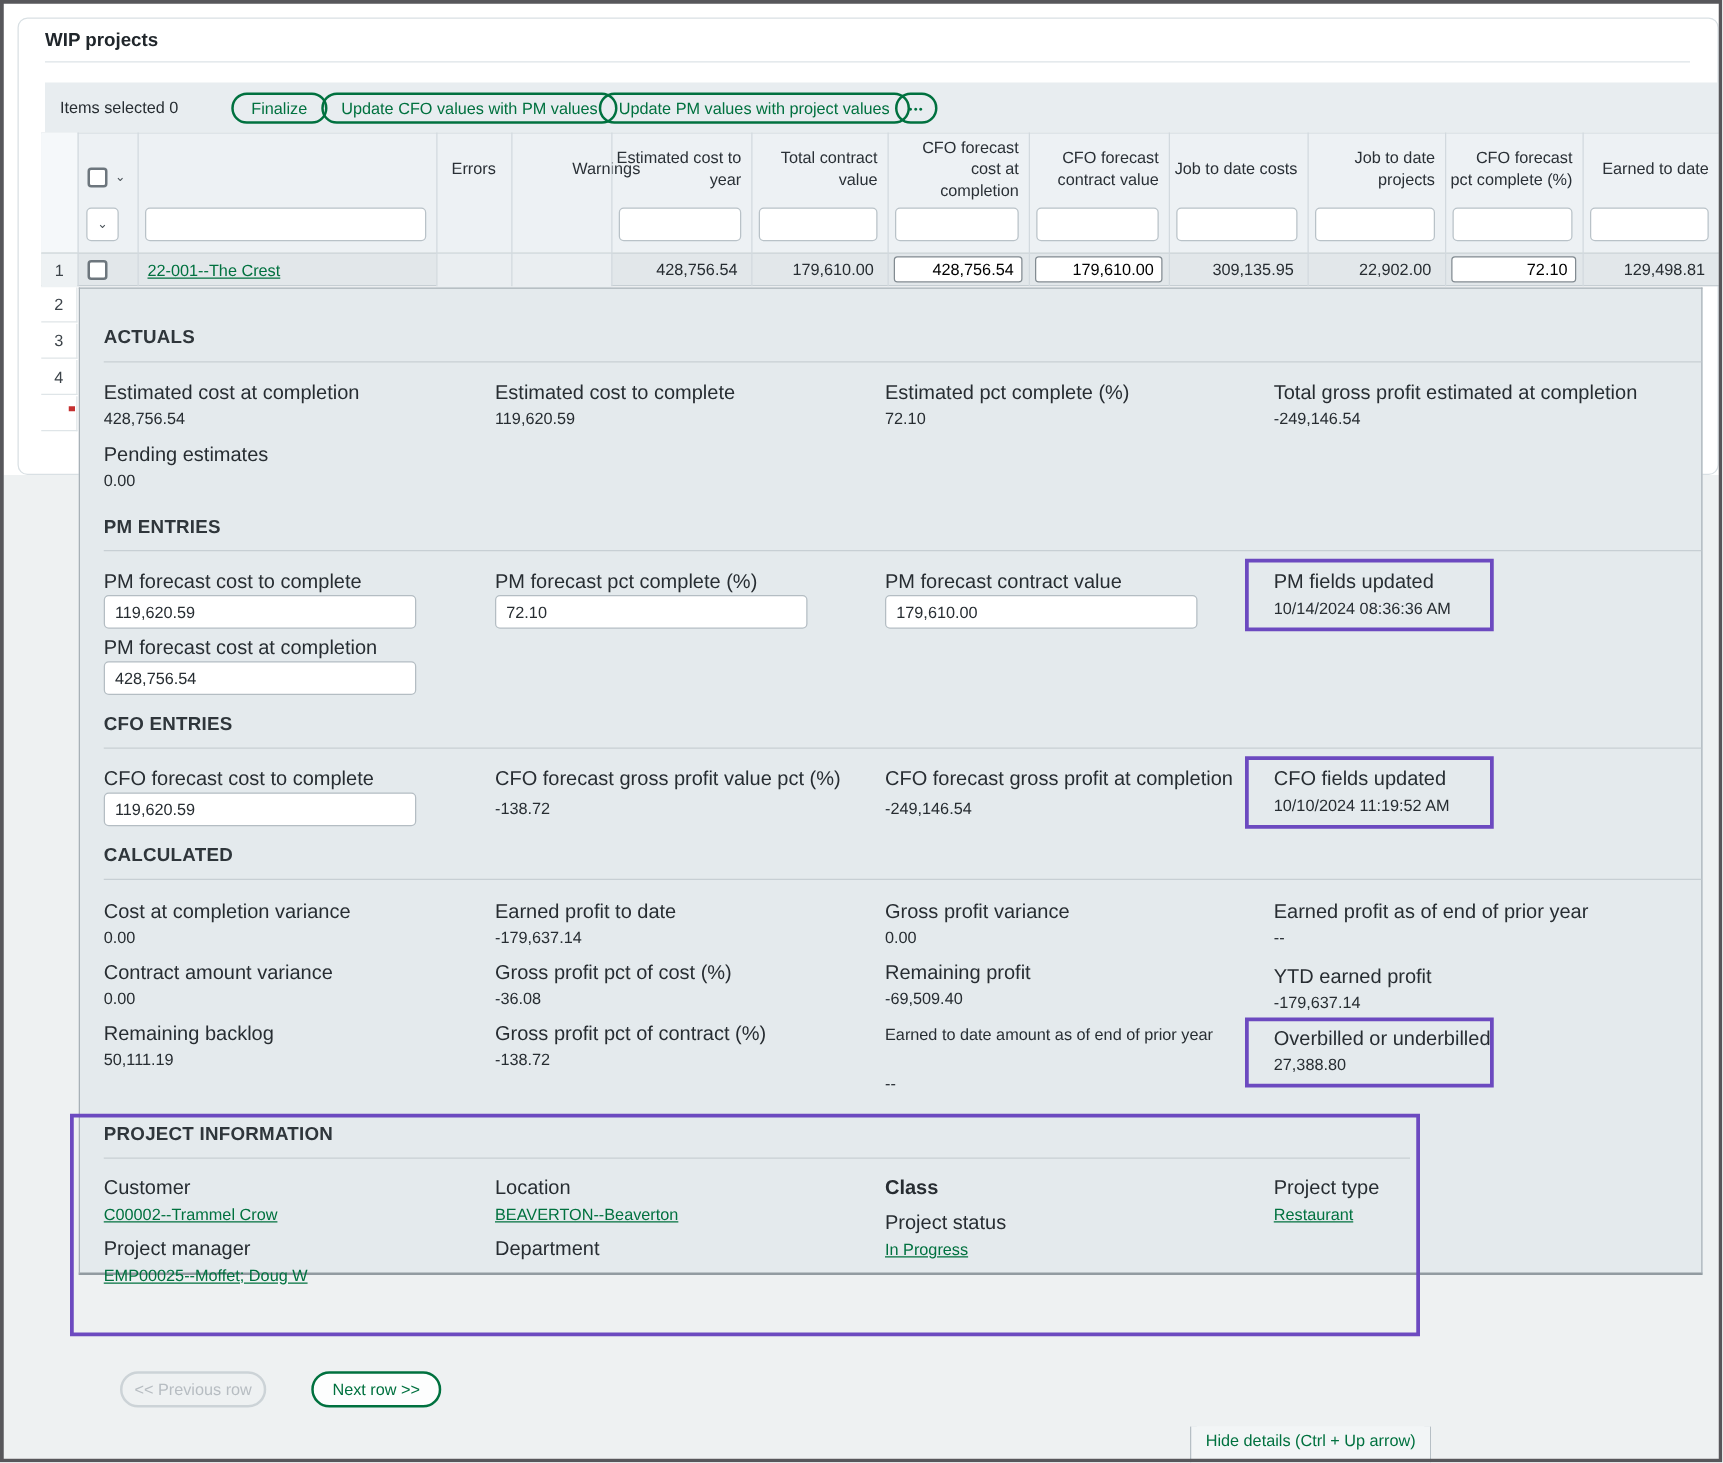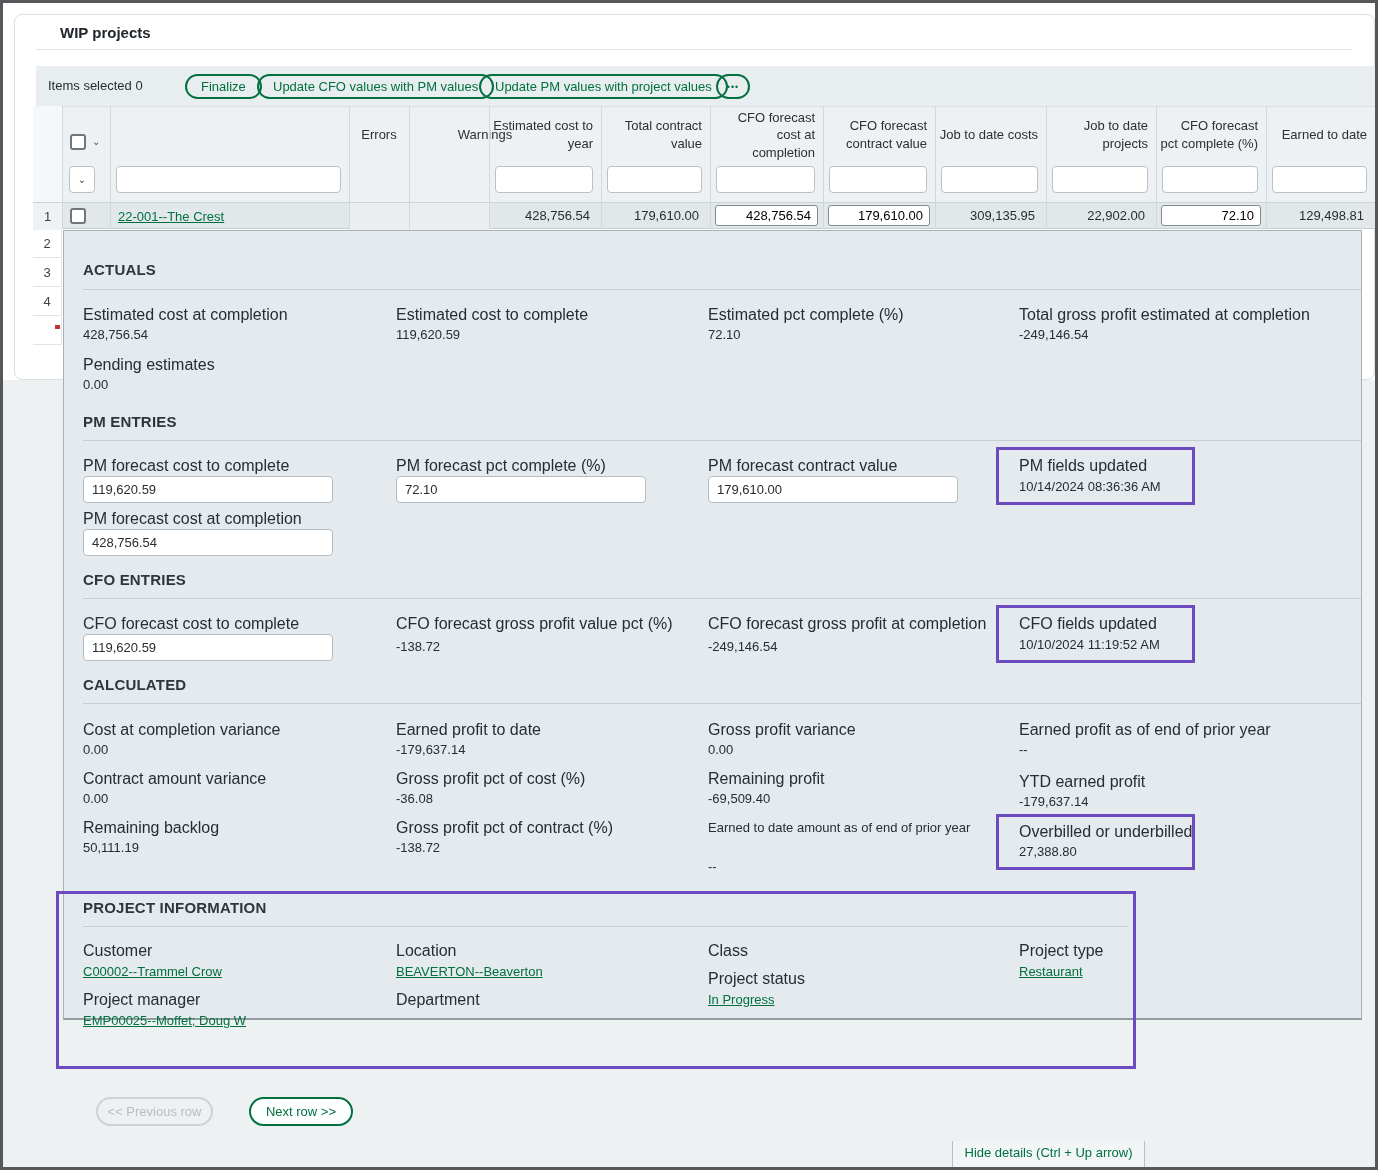--- a/index.html
+++ b/index.html
@@ -1,20 +1,20 @@
 <!DOCTYPE html>
 <html><head>
 <meta charset="utf-8">
 <style>
   html,body{margin:0;padding:0;background:#fff;}
   .screen{position:relative;width:1378px;height:1170px;background:#fff;font-family:"Liberation Sans",sans-serif;overflow:hidden;}
   .frame{position:absolute;inset:0;border:3px solid #57575b;pointer-events:none;z-index:99;}
   .page-lower{position:absolute;left:3px;right:3px;top:380px;bottom:3px;background:#eef1f2;}
   .card{position:absolute;left:14px;top:14px;right:3px;height:366px;background:#fff;border:1px solid #d9e0e4;border-radius:8px;box-sizing:border-box;}
-  .page-title{position:absolute;left:36px;top:24px;font-size:15px;font-weight:700;color:#20262b;margin-left:24px;}
+  .page-title{position:absolute;left:36px;top:24px;font-size:15px;font-weight:700;color:#20262b;}
   .title-divider{position:absolute;left:36px;top:49px;width:1316px;height:1px;background:#dde3e7;}
   .toolbar{position:absolute;left:36px;right:3px;top:66px;height:40px;background:#e8edf0;}
   .items-selected{position:absolute;left:12px;top:12px;font-size:13px;color:#272d32;}
   .tbtn{position:absolute;top:8px;height:25px;box-sizing:border-box;border:2px solid #00713F;border-radius:14px;background:transparent;color:#00713F;font:13px "Liberation Sans",sans-serif;padding:0 14px;cursor:pointer;}
   .thead{position:absolute;left:33px;right:3px;top:106px;height:96px;background:#edf1f4;border-top:1px solid #d9dfe3;box-sizing:border-box;}
   .numcol-head{position:absolute;left:33px;top:106px;width:29px;height:96px;background:#f5f8fa;}
   .vsep{position:absolute;top:106px;height:123px;width:1px;background:#d2d9de;z-index:2;}
   .hlbl{position:absolute;top:106px;height:58px;display:flex;align-items:center;font-size:13px;line-height:1.35;color:#2a3036;z-index:1;}
   .hlbl.r{justify-content:flex-end;text-align:right;}
   .hlbl.c{justify-content:center;text-align:center;}
@@ -197,21 +197,21 @@
     <div class="lbl" style="left:955px;top:592px;">Overbilled or underbilled</div>
     <div class="val" style="left:955px;top:613px;">27,388.80</div>
 
     <div class="pbox" style="left:-8px;top:660px;width:1080px;height:178px;"></div>
     <div class="sect" style="left:19px;top:668px;">PROJECT INFORMATION</div>
     <div class="hr" style="top:695px;left:19px;right:auto;width:1045px;"></div>
     <div class="lbl" style="left:19px;top:711px;">Customer</div>
     <a class="glink" style="left:19px;top:731px;">C00002--Trammel Crow</a>
     <div class="lbl" style="left:332px;top:711px;">Location</div>
     <a class="glink" style="left:332px;top:731px;">BEAVERTON--Beaverton</a>
-    <div class="lbl" style="left:644px;top:711px;">Class</div>
+    <div class="lbl" style="left:644px;top:711px;font-weight:bold;">Class</div>
     <div class="lbl" style="left:955px;top:711px;">Project type</div>
     <a class="glink" style="left:955px;top:731px;">Restaurant</a>
     <div class="lbl" style="left:19px;top:760px;">Project manager</div>
     <a class="glink" style="left:19px;top:780px;">EMP00025--Moffet; Doug W</a>
     <div class="lbl" style="left:332px;top:760px;">Department</div>
     <div class="lbl" style="left:644px;top:739px;">Project status</div>
     <a class="glink" style="left:644px;top:759px;">In Progress</a>
 
     <button class="navbtn prev" style="left:32px;top:866px;width:117px;height:29px;">&lt;&lt; Previous row</button>
     <button class="navbtn next" style="left:185px;top:866px;width:104px;height:29px;">Next row &gt;&gt;</button>

